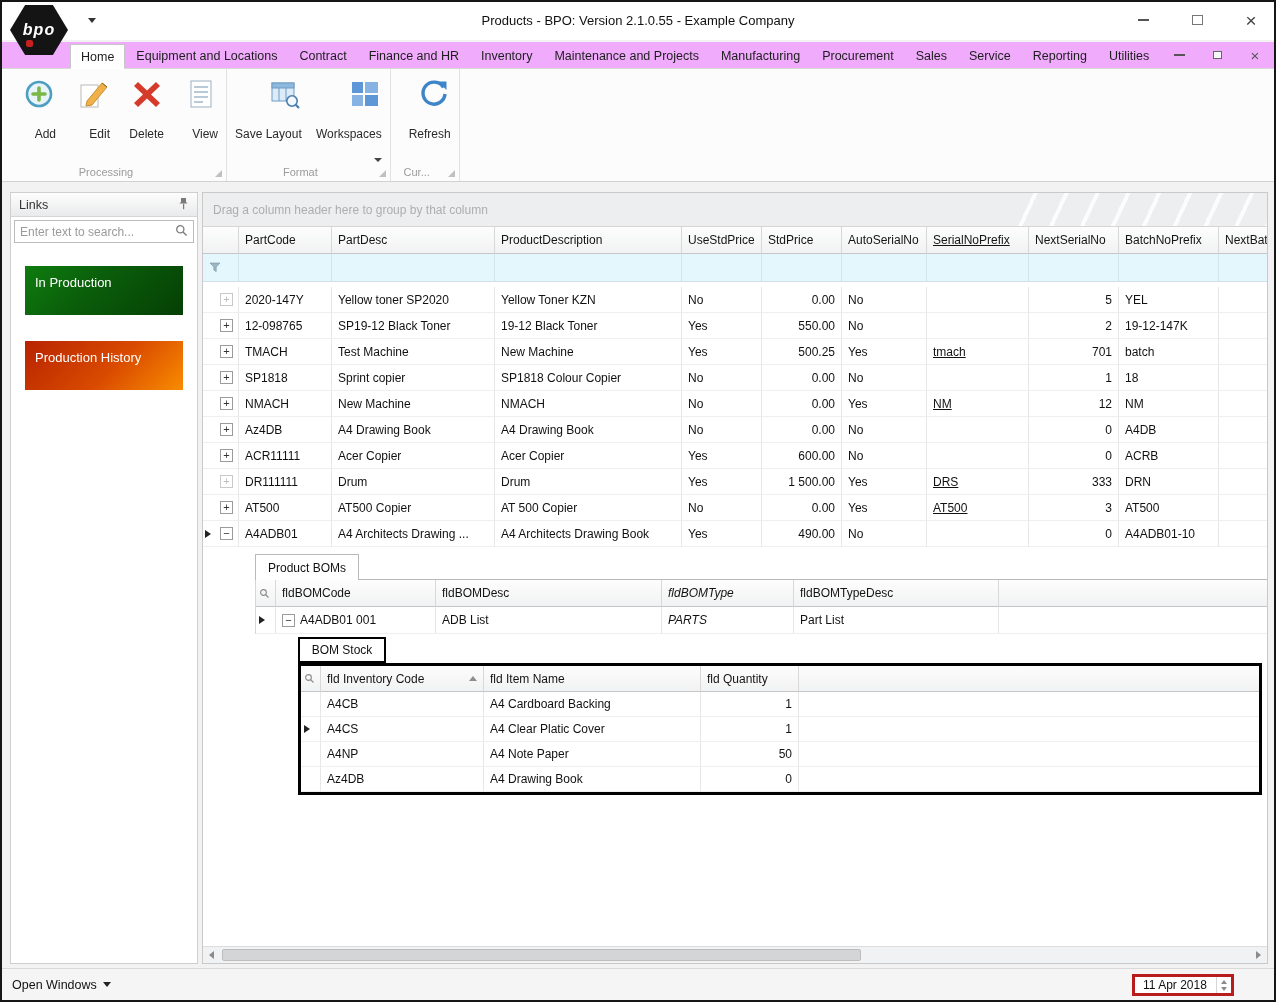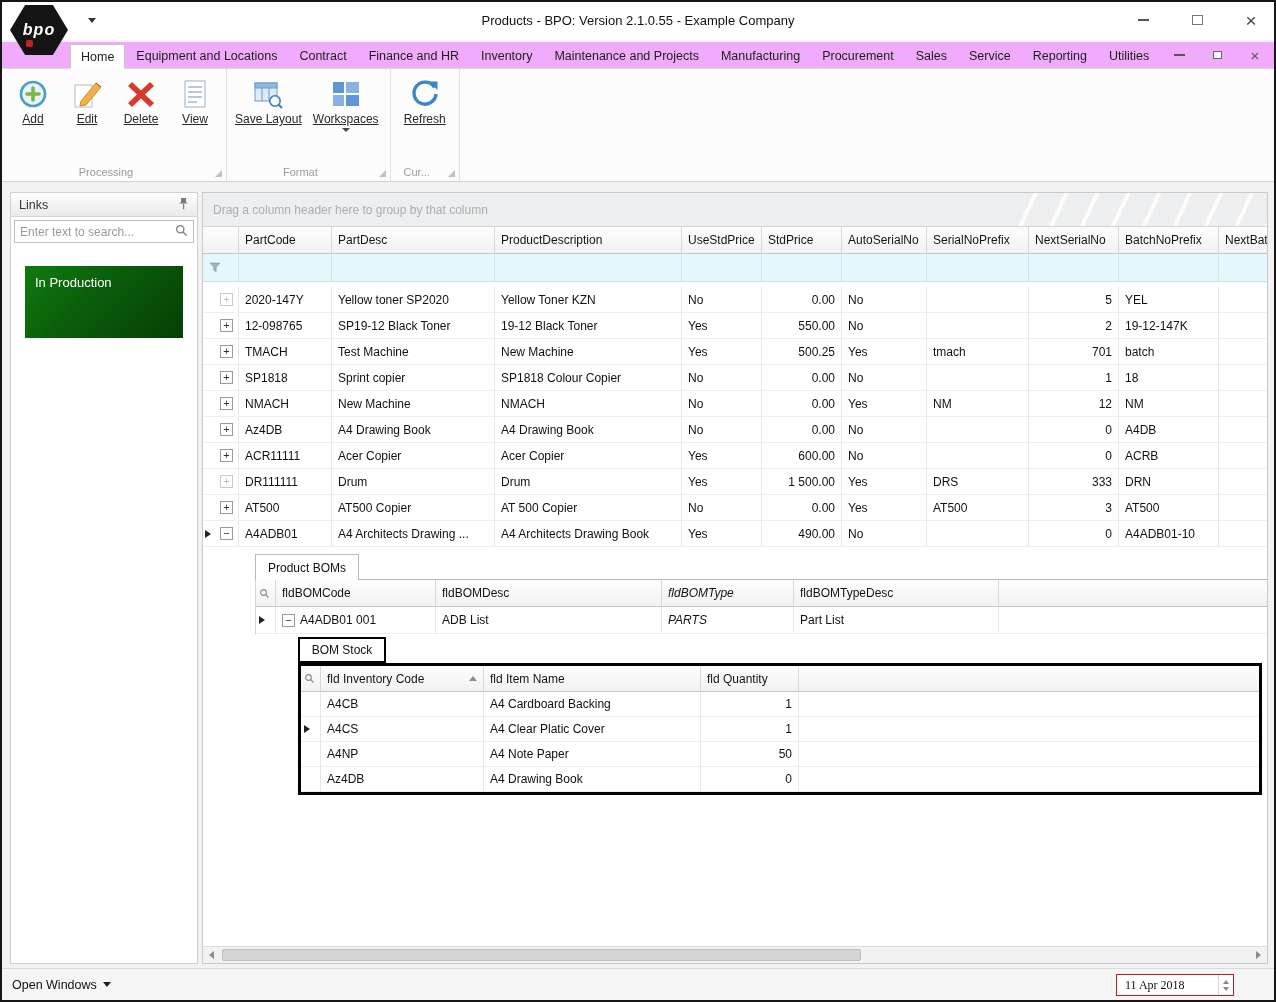--- a/index.html
+++ b/index.html
@@ -32,33 +32,33 @@
   .ico-restore { position:relative; width:9px; height:8px; border:1px solid #666; background:#f6f7f8; }
   .ico-restore::before { content:""; position:absolute; top:-4px; left:2px; width:9px; height:8px; border:1px solid #666; z-index:-1; }
   .mdi-close { font-size:15px; color:#555; line-height:1; }
 
   
   .ribbon { position:absolute; top:67px; left:0; right:0; height:113px; background:#fcfcfd; border-bottom:1px solid #d2d2d2; display:flex; }
   .rgroup { position:relative; height:100%; border-right:1px solid #e2e2e2; padding:3px 4px 20px; }
   .rgroup-label { position:absolute; bottom:3px; left:0; right:16px; text-align:center; font-size:11px; color:#9b9b9b; white-space:nowrap; }
   .launcher { position:absolute; bottom:4px; right:4px; width:0; height:0; border-left:7px solid transparent; border-bottom:7px solid #c0c0c0; }
   .rbuttons { display:flex; height:90px; }
-  .rbtn { min-width:54px; padding:5px 4px 0; display:flex; flex-direction:column; align-items:center; gap:1px; font-size:12px; color:#2a2a2a;text-decoration:underline; }
+  .rbtn { min-width:54px; padding:5px 4px 0; display:flex; flex-direction:column; align-items:flex-end; gap:16px; font-size:12px; color:#2a2a2a; }
   .rbtn .icn { width:34px; height:34px; display:flex; align-items:center; justify-content:center; }
   .dd-tri { width:0; height:0; border-left:4px solid transparent; border-right:4px solid transparent; border-top:4px solid #444; margin-top:1px; }
 
   
   .links-panel { position:absolute; left:8px; top:190px; width:188px; bottom:36px; background:#fff; border:1px solid #cfcfcf; }
   .links-header { height:24px; background:linear-gradient(#fdfdfd,#e9eaeb); border-bottom:1px solid #d6d6d6; display:flex; align-items:center; padding:0 8px; font-size:12.5px; color:#333; }
   .links-header .spacer { flex:1; }
   .links-search { margin:3px; height:23px; border:1px solid #bcbcbc; background:#fff; display:flex; align-items:center; padding:0 5px; }
   .links-search input { flex:1; border:none; outline:none; font-size:12px; color:#737373; font-family:"Liberation Sans",sans-serif; min-width:0; }
   .links-search input::placeholder { color:#9a9a9a; }
   .links-body { padding-top:20px; display:flex; flex-direction:column; align-items:center; gap:26px; }
-  .link-tile { width:158px; height:72px; color:#fff; font-size:13px; padding:9px 10px; cursor:default; }
+  .link-tile { width:158px; height:49px; color:#fff; font-size:13px; padding:9px 10px; cursor:default; }
   .tile-green { background:linear-gradient(135deg,#0f7c0f 0%, #0a5c0a 45%, #053f05 100%); }
   .tile-red { background:linear-gradient(135deg,#b82300 0%, #d94a00 55%, #f98c00 100%); }
 
   
   .main { position:absolute; left:200px; top:190px; right:6px; bottom:36px; background:#fff; border:1px solid #c9c9c9; overflow:hidden; }
   .groupby { position:relative; height:34px; background:#eceef0; border-bottom:1px solid #d5d5d5; display:flex; align-items:center; padding:0 10px; font-size:12px; color:#aeaeae; overflow:hidden; }
   .groupby::after { content:""; position:absolute; right:0; top:0; bottom:0; width:260px;
        background:repeating-linear-gradient(115deg, rgba(255,255,255,0) 0 24px, rgba(255,255,255,.85) 24px 28px); }
 
   .ghead, .frow, .trow, .bhead, .brow, .shead, .srow { display:flex; }
@@ -66,21 +66,21 @@
   .fc { background:#e3f7fd; border-right:1px solid #cfe6ee; border-bottom:1px solid #cfdfe6; height:28px; display:flex; align-items:center; padding:0 6px; }
   .cell { height:26px; border-right:1px solid #e7e7e7; border-bottom:1px solid #efefef; display:flex; align-items:center; padding:0 6px; font-size:12px; color:#111; white-space:nowrap; overflow:hidden; }
   .num { justify-content:flex-end; }
   .spacer-row { height:5px; background:#fff; }
 
   .c-blank { width:36px; }
   .c-ind { width:16px; border-right:none; padding:0 2px; }
   .c-exp { width:20px; padding:0 1px; }
   .c-partcode { width:93px; } .c-partdesc { width:163px; } .c-proddesc { width:187px; }
   .c-usestd { width:80px; } .c-stdprice { width:80px; } .c-autoserial { width:85px; }
-  .c-serialpfx { width:102px; } .c-nextserial { width:90px; } .c-batchpfx { width:100px; }
+  .c-serialpfx { width:102px;text-decoration:underline; } .c-nextserial { width:90px; } .c-batchpfx { width:100px; }
   .c-nextbatch { flex:1; border-right:none; }
 
   .expander { width:13px; height:13px; border:1px solid #9b9b9b; background:#fff; font-size:11px; line-height:11px; display:flex; align-items:center; justify-content:center; color:#333; }
   .trow.dim .expander { border-color:#c9c9c9; color:#bdbdbd; }
   .row-arrow { width:0; height:0; border-top:4px solid transparent; border-bottom:4px solid transparent; border-left:6px solid #222; }
 
   
   .detail { margin:7px 0 0 52px; width:1016px; }
   .dtabs { display:flex; border-bottom:1px solid #b9b9b9; }
   .dtab { width:104px; height:26px; background:#fff; border:1px solid #b9b9b9; border-bottom:none; margin-bottom:-1px; display:flex; align-items:center; justify-content:center; font-size:12px; color:#111; }
@@ -106,21 +106,21 @@
   .sbtn { width:17px; height:16px; display:flex; align-items:center; justify-content:center; }
   .tri-l { width:0; height:0; border-top:4px solid transparent; border-bottom:4px solid transparent; border-right:5px solid #8b8b8b; }
   .tri-r { width:0; height:0; border-top:4px solid transparent; border-bottom:4px solid transparent; border-left:5px solid #8b8b8b; }
   .strack { flex:1; position:relative; height:100%; }
   .sthumb { position:absolute; left:2px; top:2px; height:12px; width:62%; background:#d4d5d6; border:1px solid #bdbdbd; border-radius:2px; }
 
   
   .statusbar { position:absolute; left:0; right:0; bottom:0; height:32px; background:#f5f5f5; border-top:1px solid #d9d9d9; display:flex; align-items:center; padding:0 10px; }
   .openwin { display:flex; align-items:center; gap:6px; font-size:12.5px; color:#111; }
   .ow-tri { width:0; height:0; border-left:4px solid transparent; border-right:4px solid transparent; border-top:5px solid #222; }
-  .date-edit { position:absolute; right:40px; top:5px; width:118px; height:22px; border:1px solid #b91c1c; background:#fff; display:flex; align-items:center;font-family:Liberation Serif, serif; }
+  .date-edit { position:absolute; right:40px; top:5px; width:102px; height:22px; border:3px solid #b91c1c; background:#fff; display:flex; align-items:center; }
   .date-text { flex:1; font-size:12px; color:#111; padding-left:8px; }
   .date-spin { width:15px; height:100%; border-left:1px solid #d5d5d5; display:flex; flex-direction:column; align-items:center; justify-content:center; gap:3px; }
   .sp-up { width:0; height:0; border-left:3.5px solid transparent; border-right:3.5px solid transparent; border-bottom:4px solid #8a8a8a; }
   .sp-dn { width:0; height:0; border-left:3.5px solid transparent; border-right:3.5px solid transparent; border-top:4px solid #8a8a8a; }
 </style>
 </head>
 <body>
 
 <div class="window">
 
@@ -282,20 +282,21 @@
       <input type="text" placeholder="Enter text to search..." style="">
       <span>
         <svg width="13" height="13" viewBox="0 0 13 13">
             <circle cx="5.3" cy="5.3" r="3.6" fill="none" stroke="#7c7c7c" stroke-width="1.3"></circle>
             <line x1="8" y1="8" x2="11.6" y2="11.6" stroke="#7c7c7c" stroke-width="1.4"></line>
           </svg>
       </span>
     </div>
     <div class="links-body">
       <div class="link-tile tile-green">In Production</div>
+      <div class="link-tile tile-red">Production History</div>
     </div>
   </div>
 
   <div class="main">
     <div class="groupby">
       <span>Drag a column header here to group by that column</span>
     </div>
 
     <div class="ghead">
       <div class="ghc c-blank"></div>

